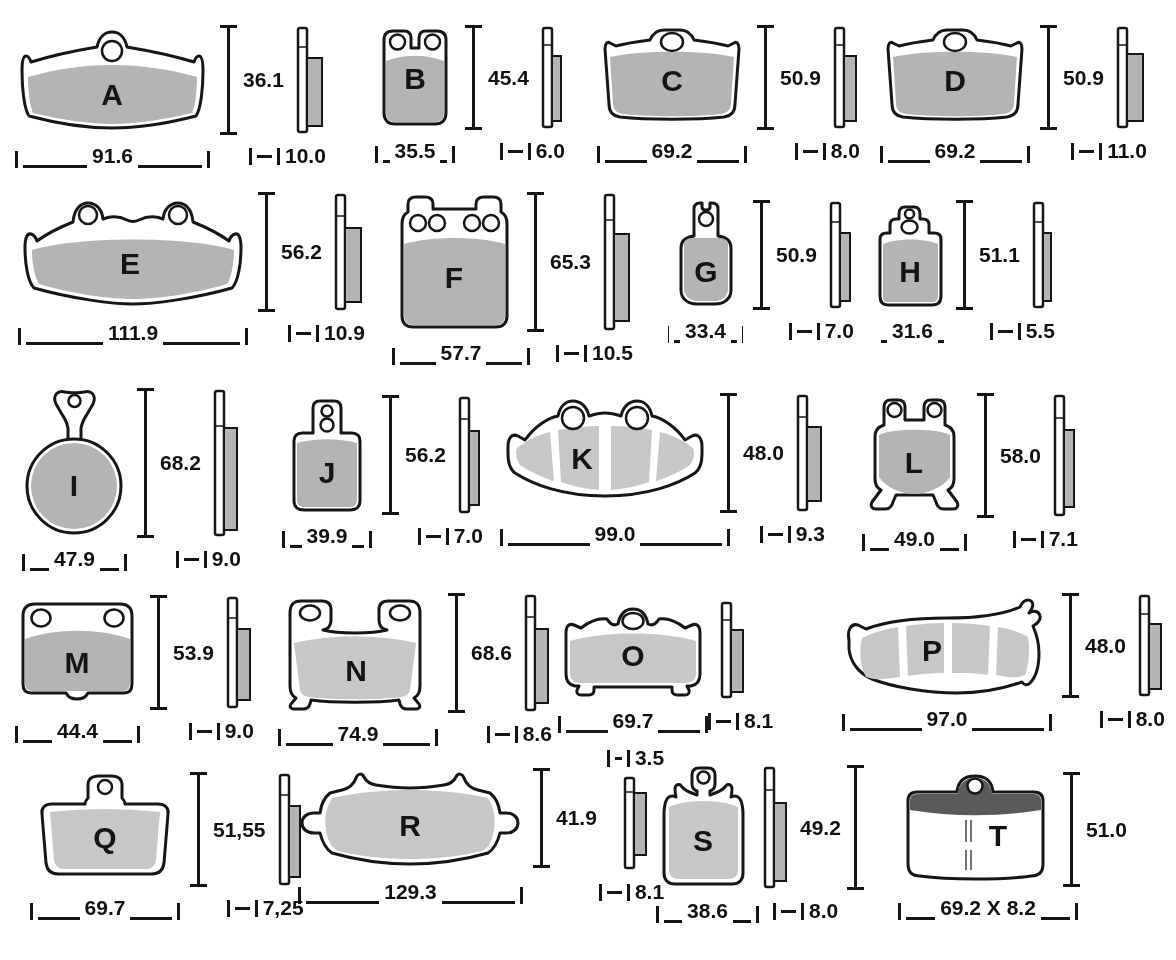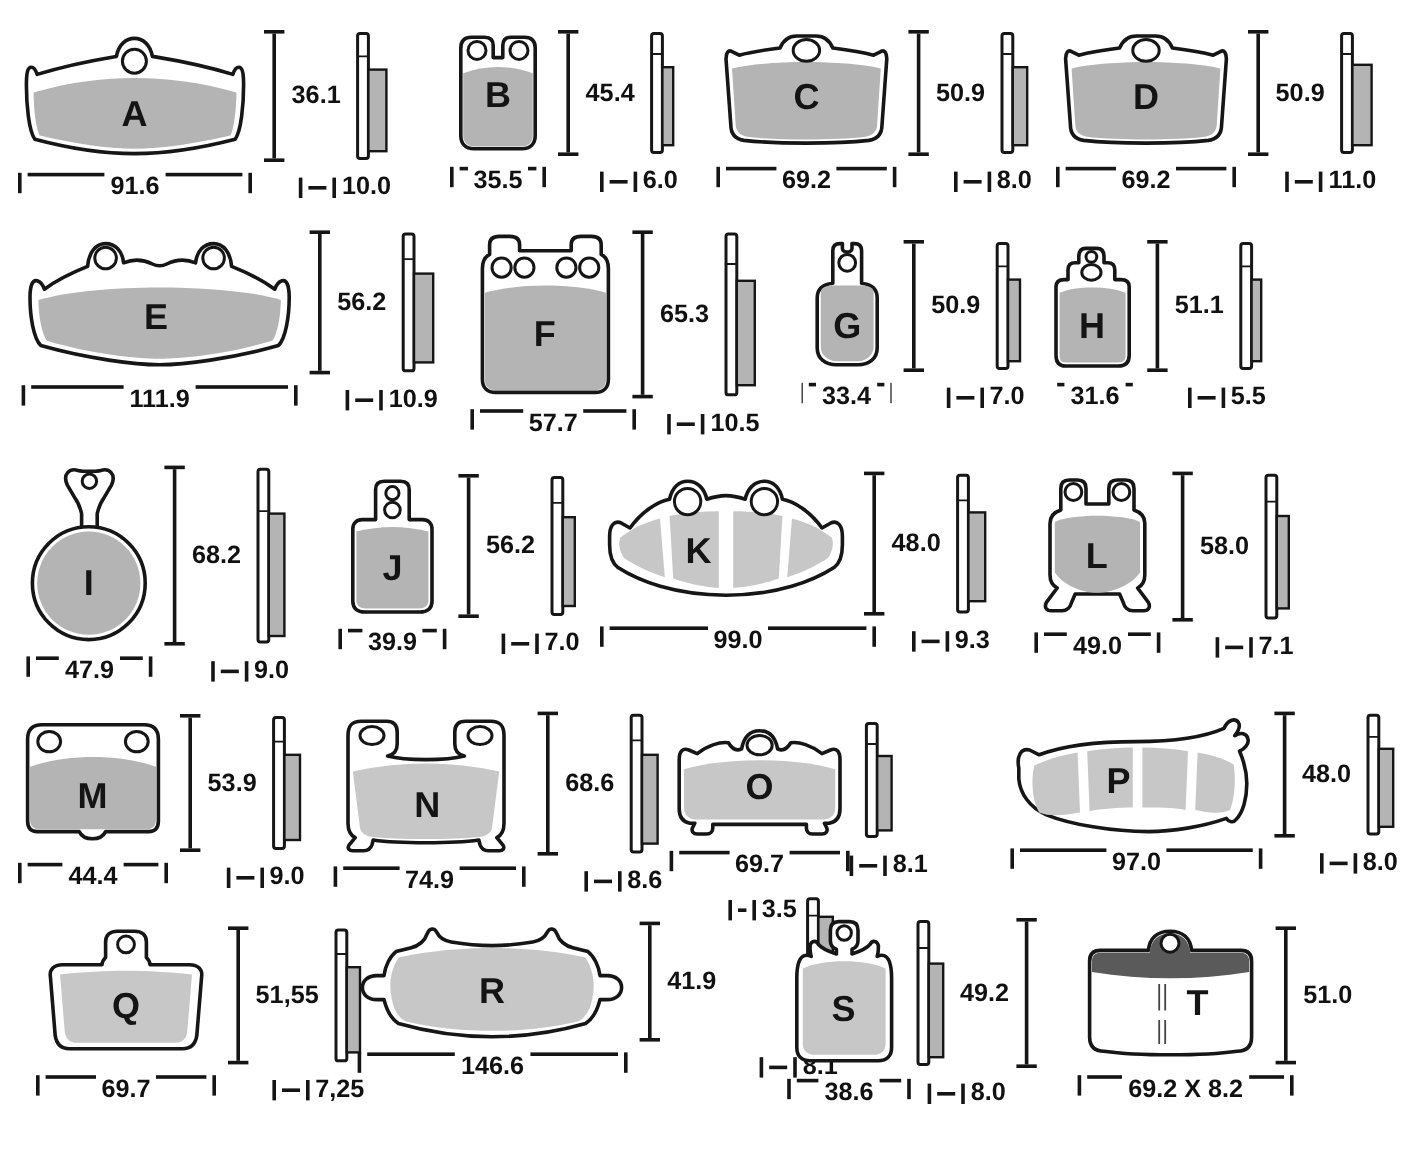--- a/index.html
+++ b/index.html
@@ -10,21 +10,21 @@
   .dims{display:flex;align-items:center;margin-top:9px}
   .vdim{display:flex;align-items:center;gap:6px}
   .vdim.rev{flex-direction:row-reverse}
   .vg{height:100%;display:flex;flex-direction:column;align-items:center}
   i{display:block}
   .vc{width:17px;height:3px;background:#151515}
   .vs{width:3px;flex:1;background:#151515}
   .hc{width:3px;height:17px;background:#151515}
   .hl{flex:1;height:3px;background:#151515;min-width:6px}
   .hl.t{flex:none;width:15px}
-  .hdim{display:flex;align-items:flex-start;gap:5px}
+  .hdim{display:flex;align-items:flex-end;gap:5px}
   .tdim{display:flex;align-items:center;gap:5px;margin-left:auto}
   .num{font-weight:bold;font-size:21px;color:#111;white-space:nowrap;font-style:normal}
   svg{display:block}
   .o{fill:#fff;stroke:#161616;stroke-width:3;stroke-linejoin:round}
   .f{fill:#b4b4b4}
   .fl{fill:#c7c7c7}
   .h{fill:#fff;stroke:#161616;stroke-width:2.5}
   .l{font-family:"Liberation Sans",sans-serif;font-weight:bold;font-size:30px;fill:#141414;text-anchor:middle}
   .bp{fill:#fff;stroke:#161616;stroke-width:2.5}
   .fm{fill:#b4b4b4;stroke:#161616;stroke-width:2}
@@ -714,39 +714,39 @@
    <text class="l" x="112" y="68">R</text>
   </svg>
   <div class="vdim" style="height:100px">
    <div class="vg">
           <i class="vc"></i>
           <i class="vs"></i>
           <i class="vc"></i>
         </div>
    <b class="num">41.9</b>
   </div>
-  <div style="display:flex;flex-direction:row;align-items:flex-start;gap:5px;margin-top:-22px">
+  <div style="display:flex;flex-direction:column;align-items:center;gap:5px;margin-top:-22px">
    <div class="tdim" style="margin-left:0">
           <i class="hc"></i>
           <i class="hl t" style="width:7px"></i>
           <i class="hc"></i>
           <b class="num">3.5</b>
         </div>
    <svg class="side" width="29" height="96" viewBox="0 0 29 96">
     <rect class="bp" x="4" y="3" width="9" height="90" rx="2"></rect>
           <line class="d" x1="4" y1="17" x2="13" y2="17"></line>
           <rect class="fm" x="13" y="18" width="12" height="62"></rect>
    </svg>
   </div>
  </div>
  <div class="dims">
   <div class="hdim" style="width:225px">
         <i class="hc"></i>
         <i class="hl"></i>
-        <b class="num">146.6</b>
+        <b class="num">129.3</b>
         <i class="hl"></i>
         <i class="hc"></i>
       </div>
   <div class="tdim">
         <i class="hc"></i>
         <i class="hl t"></i>
         <i class="hc"></i>
         <b class="num">8.1</b>
       </div>
  </div>

